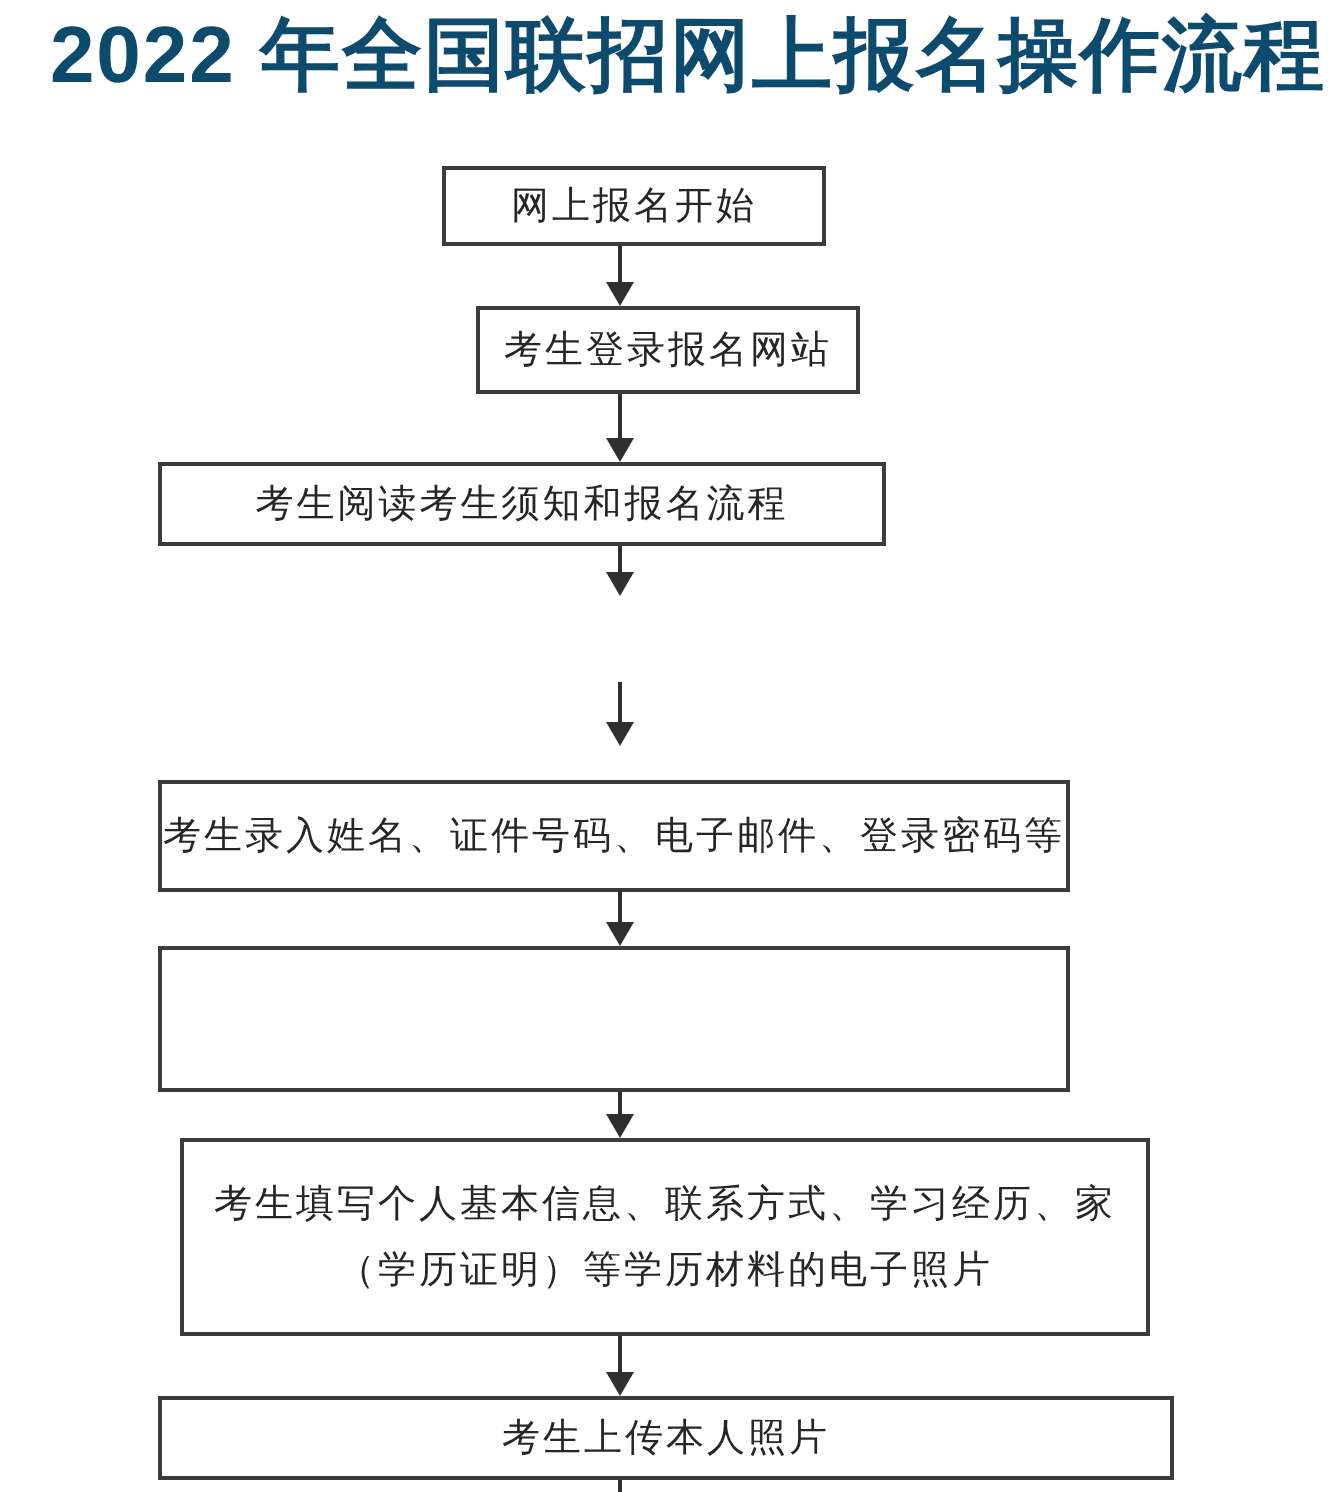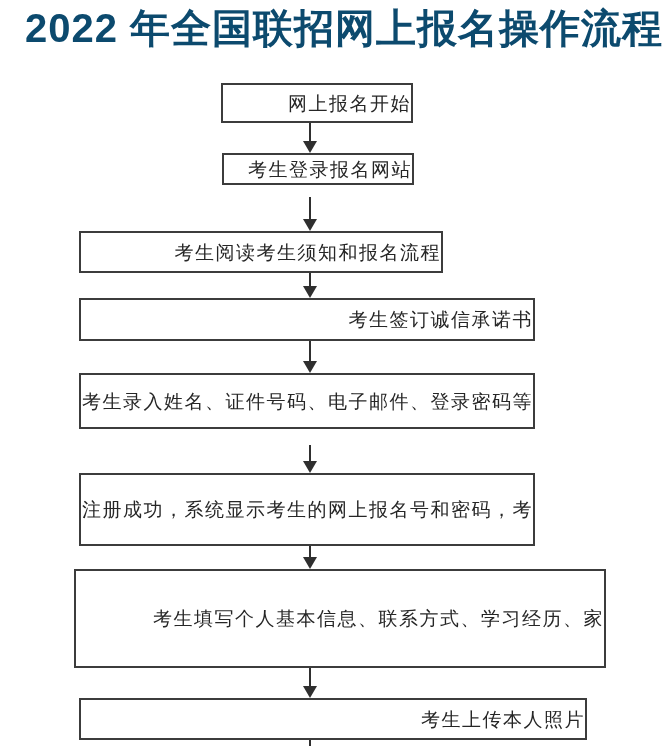--- a/index.html
+++ b/index.html
@@ -30,21 +30,21 @@
     white-space:nowrap;
     padding-left:10px;
   }
   .box{
     position:absolute;
     box-sizing:border-box;
     border:2px solid var(--box-border);
     background:#fff;
     display:flex;
     flex-direction:column;
-    align-items:flex-end;
+    align-items:center;
     justify-content:center;
     color:var(--text);
     font-size:19px;
     letter-spacing:1.5px;
     text-align:center;
   }
   .box .bline{
     display:block;
     line-height:33px;
     white-space:nowrap;
@@ -77,67 +77,64 @@
 
   <div class="box" style="left:221px;top:83px;width:192px;height:40px">
     <span class="bline">网上报名开始</span>
   </div>
 
   <div class="arrow" style="left:303px;top:123px;height:30px">
     <span class="shaft"></span>
       <span class="head"></span>
   </div>
 
-  <div class="box" style="left:222px;top:153px;width:192px;height:32px">
+  <div class="box" style="left:238px;top:153px;width:192px;height:44px">
     <span class="bline">考生登录报名网站</span>
   </div>
 
   <div class="arrow" style="left:303px;top:197px;height:34px">
     <span class="shaft"></span>
       <span class="head"></span>
   </div>
 
   <div class="box" style="left:79px;top:231px;width:364px;height:42px">
     <span class="bline">考生阅读考生须知和报名流程</span>
   </div>
 
   <div class="arrow" style="left:303px;top:273px;height:25px">
     <span class="shaft"></span>
       <span class="head"></span>
   </div>
 
-  <div class="box" style="left:79px;top:298px;width:456px;height:43px">
-    <span class="bline">考生签订诚信承诺书</span>
-  </div>
 
   <div class="arrow" style="left:303px;top:341px;height:32px">
     <span class="shaft"></span>
       <span class="head"></span>
   </div>
 
-  <div class="box" style="left:79px;top:373px;width:456px;height:56px">
+  <div class="box" style="left:79px;top:390px;width:456px;height:56px">
     <span class="bline">考生录入姓名、证件号码、电子邮件、登录密码等</span>
   </div>
 
   <div class="arrow" style="left:303px;top:445px;height:28px">
     <span class="shaft"></span>
       <span class="head"></span>
   </div>
 
   <div class="box" style="left:79px;top:473px;width:456px;height:73px">
-    <span class="bline">注册成功，系统显示考生的网上报名号和密码，考</span>
   </div>
 
   <div class="arrow" style="left:303px;top:546px;height:23px">
     <span class="shaft"></span>
       <span class="head"></span>
   </div>
 
-  <div class="box" style="left:74px;top:569px;width:532px;height:99px">
+  <div class="box" style="left:90px;top:569px;width:485px;height:99px">
     <span class="bline">考生填写个人基本信息、联系方式、学习经历、家</span>
+    <span class="bline">（学历证明）等学历材料的电子照片</span>
   </div>
 
   <div class="arrow" style="left:303px;top:668px;height:30px">
     <span class="shaft"></span>
       <span class="head"></span>
   </div>
 
   <div class="box" style="left:79px;top:698px;width:508px;height:42px">
     <span class="bline">考生上传本人照片</span>
   </div>

